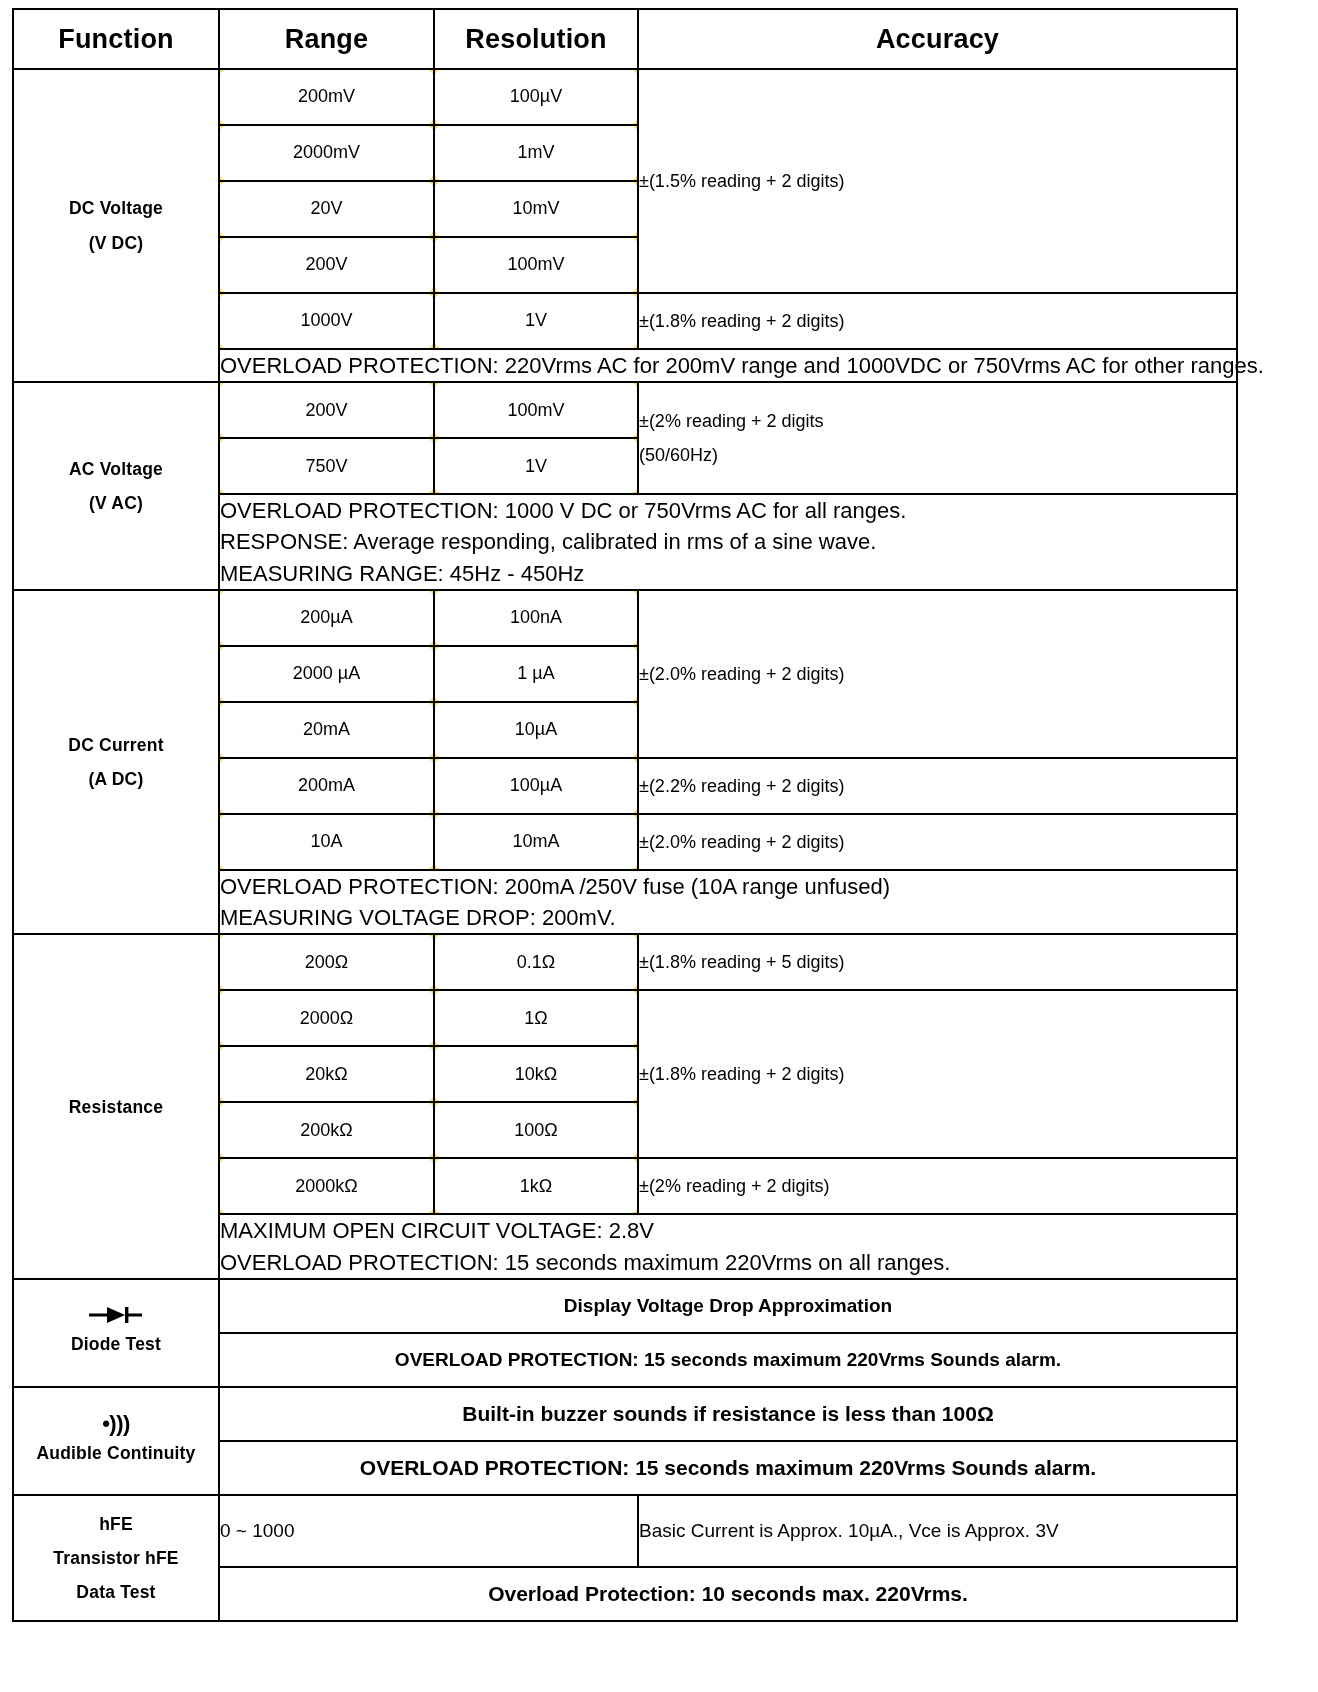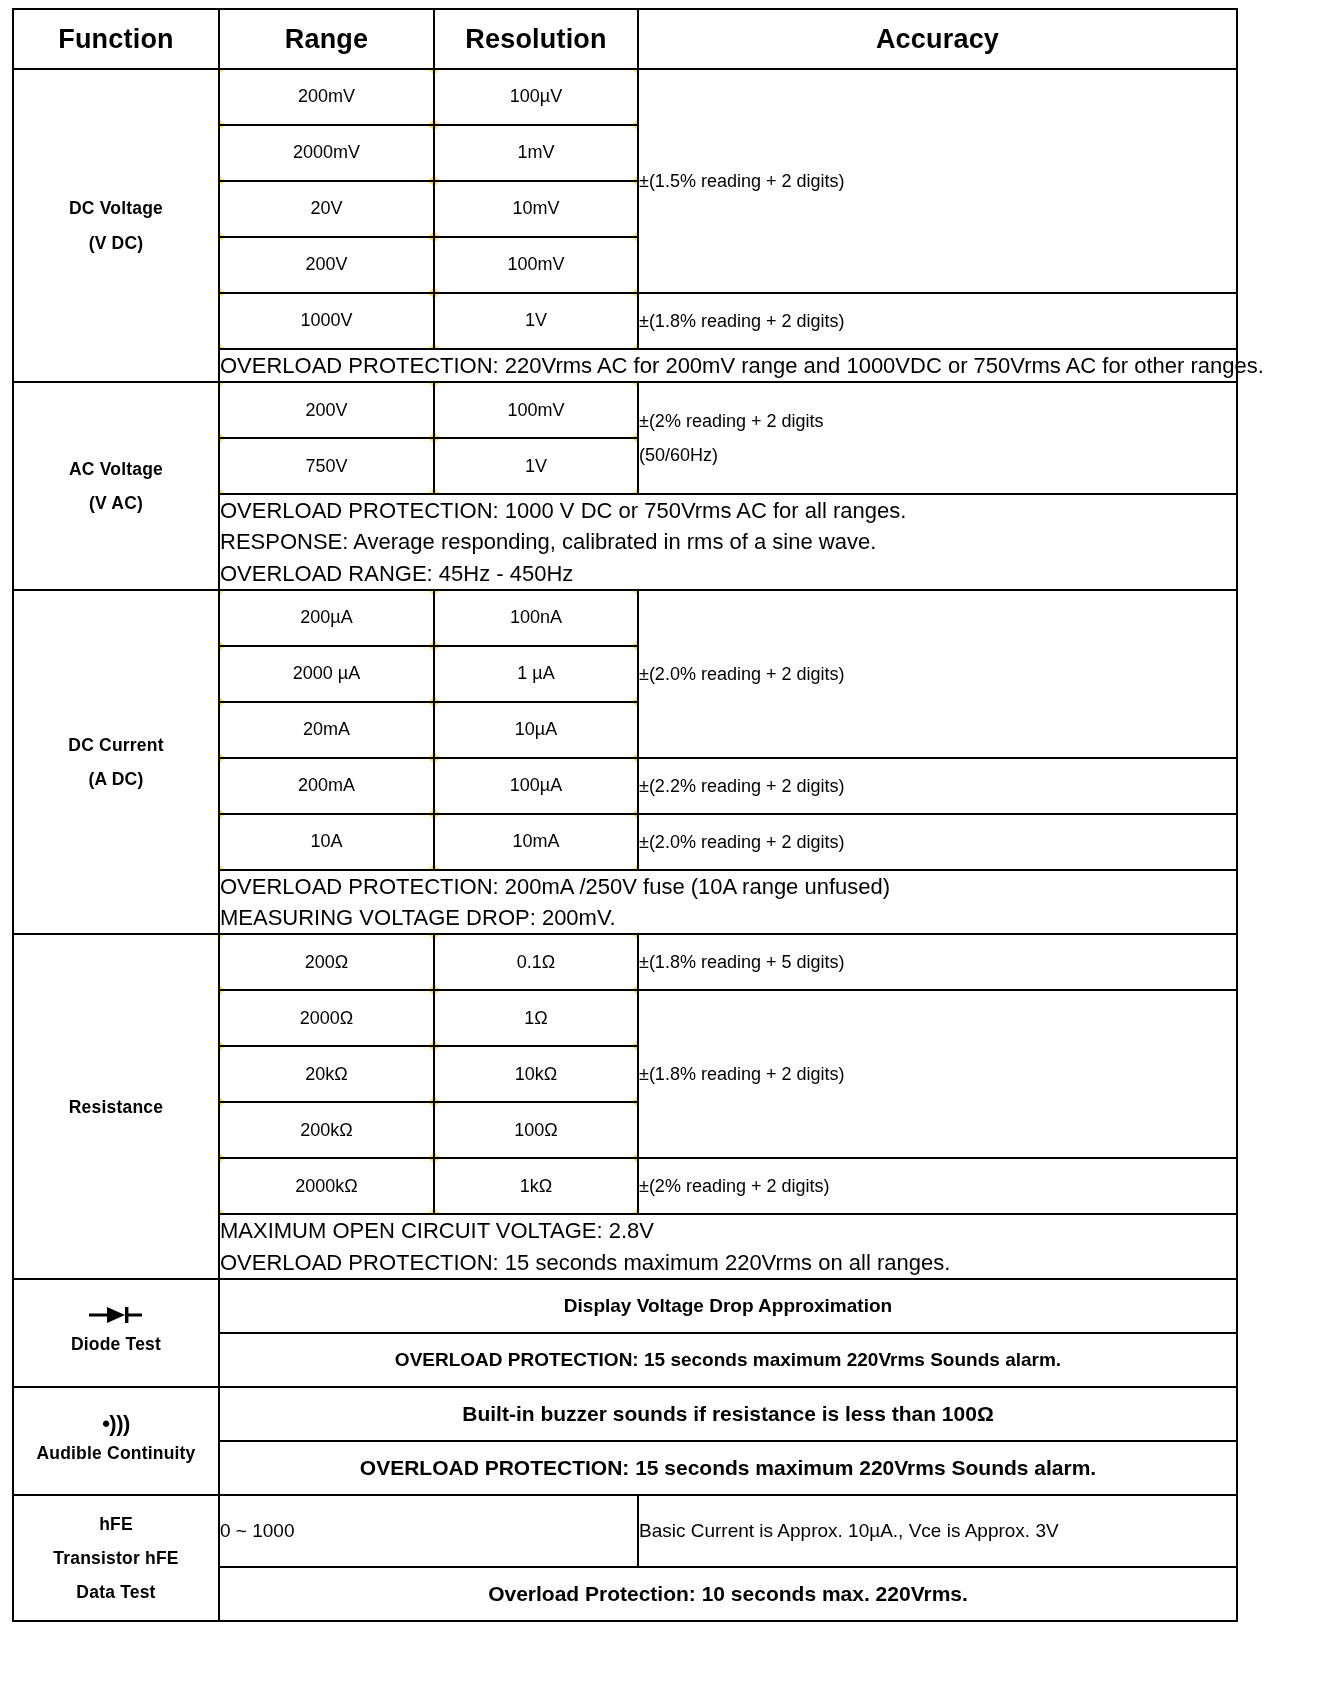--- a/index.html
+++ b/index.html
@@ -187,21 +187,21 @@
           <td class="acc" rowspan="2"><span>±(2% reading + 2 digits</span><span class="sub">(50/60Hz)</span></td>
         </tr>
         <tr>
           <td class="val">750V</td>
           <td class="val">1V</td>
         </tr>
         <tr>
           <td class="note" colspan="3">
             <span class="nl">OVERLOAD PROTECTION: 1000 V DC or 750Vrms AC for all ranges.</span>
             <span class="nl">RESPONSE: Average responding, calibrated in rms of a sine wave.</span>
-            <span class="nl">OVERLOAD RANGE: 45Hz - 450Hz</span>
+            <span class="nl">MEASURING RANGE: 45Hz - 450Hz</span>
           </td>
         </tr>
         <tr>
           <td class="func" rowspan="6">
             <span class="fn-label">DC Current</span>
             <span class="l2">(A DC)</span>
           </td>
           <td class="val">200µA</td>
           <td class="val">100nA</td>
           <td class="acc" rowspan="3"><span>±(2.0% reading + 2 digits)</span></td>

